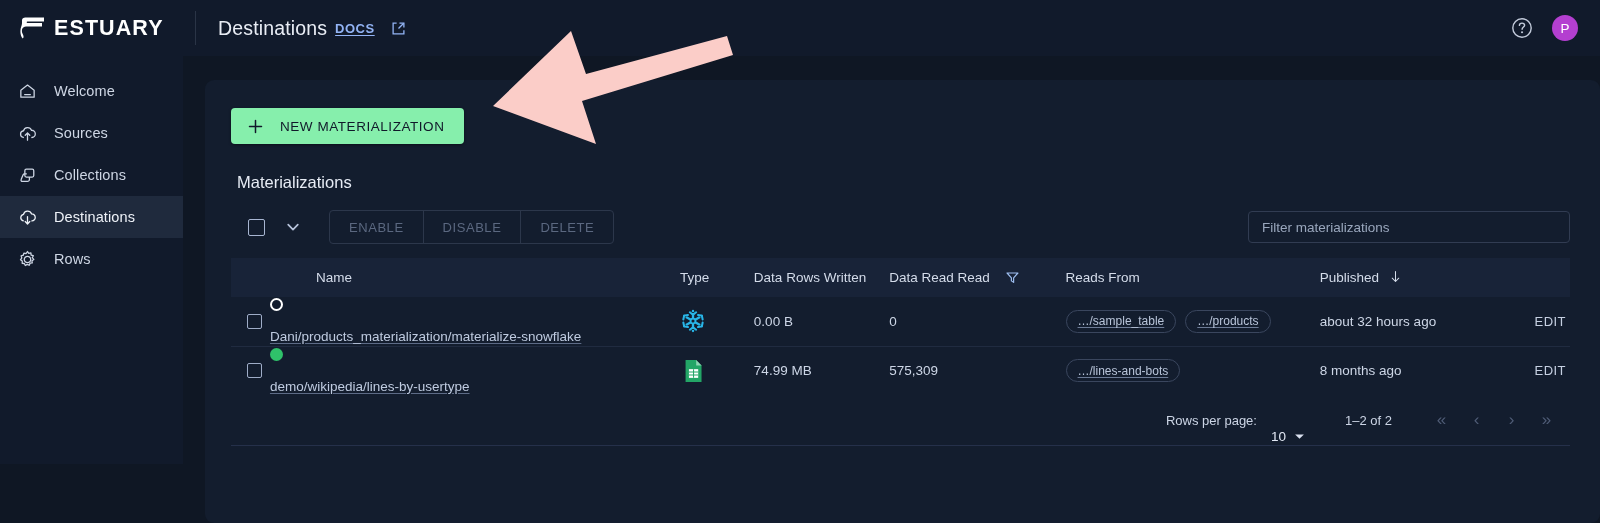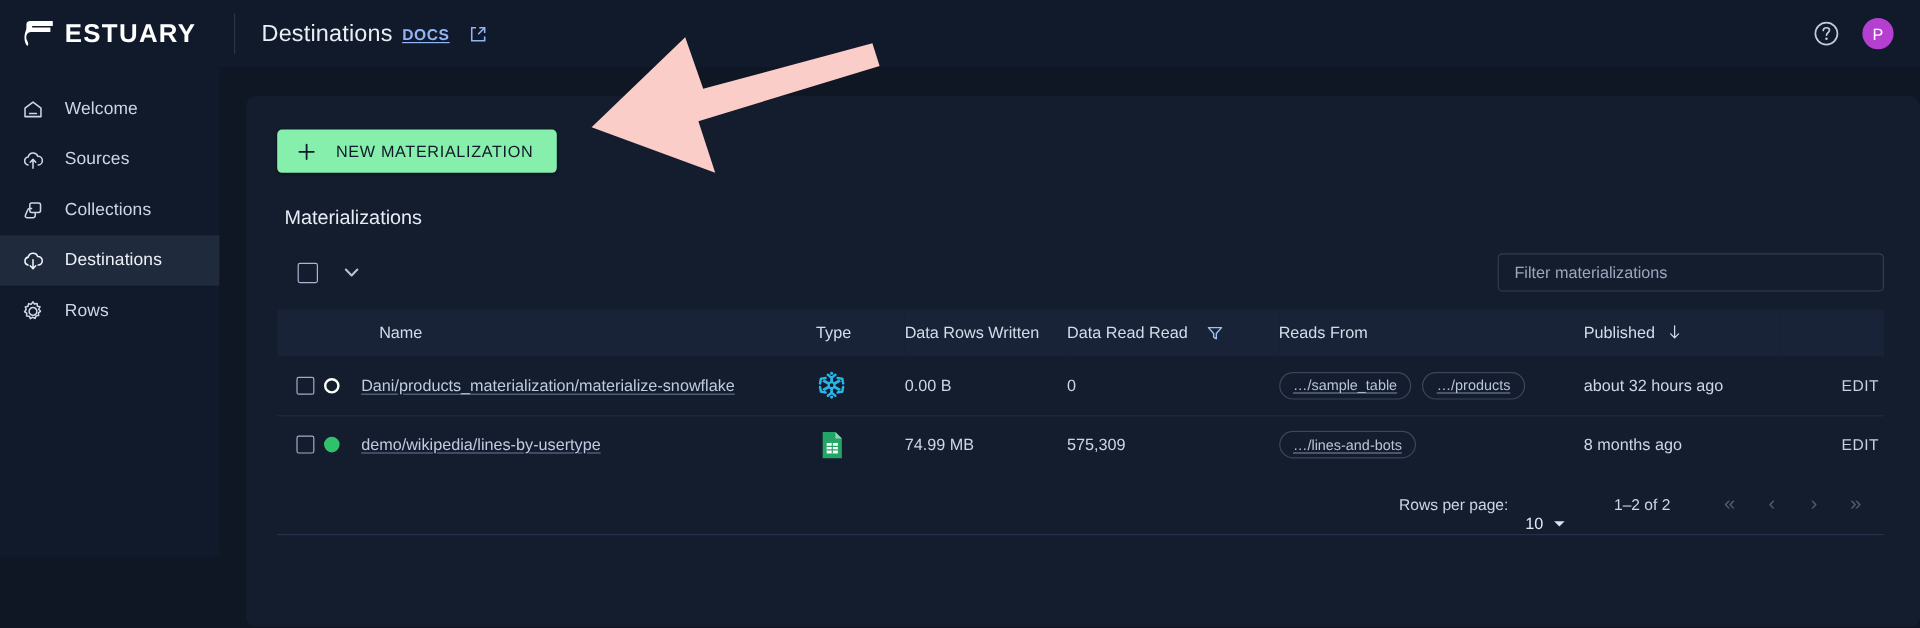--- a/index.html
+++ b/index.html
@@ -121,21 +121,21 @@
   .c-check { width: 38px; padding-left: 16px !important; }
   .c-name  { width: 400px; }
   .c-type  { width: 72px; }
   .c-dw    { width: 132px; }
   .c-dr    { width: 172px; }
   .c-reads { width: 248px; }
   .c-pub   { width: 160px; }
   .c-edit  { width: 84px; }
 
   .row-check { width: 15px; height: 15px; border: 1.6px solid #9fadc8; border-radius: 2px; cursor: pointer; }
-  .name-cell { display: flex; align-items: center; gap: 18px; }
+  .name-cell { display: flex; align-items: flex-start; gap: 18px; flex-direction: column; }
   .dot-open { width: 13px; height: 13px; border-radius: 50%; border: 2.2px solid #ffffff; flex: 0 0 13px; }
   .dot-green { width: 13px; height: 13px; border-radius: 50%; background: #2fc26a; flex: 0 0 13px; }
   .name-link {
     color: #bfcbe0; font-size: 13.5px; text-decoration: underline;
     text-underline-offset: 2px; text-decoration-color: #5d6b86; cursor: pointer;
     white-space: nowrap;
   }
   .cell-txt { color: #cdd6e6; font-size: 13.5px; }
   .type-ico { width: 26px; height: 26px; display: block; }
   .chips { display: flex; gap: 9px; align-items: center; }
@@ -255,20 +255,25 @@
         </button>
 
         <h2 class="section-title">Materializations</h2>
 
         
         <div class="toolbar">
           <div class="sel-box"></div>
           <svg class="chev-btn" viewBox="0 0 16 16">
             <path d="M3.2 5.6 L8 10.6 L12.8 5.6" fill="none" stroke="#b6c2da" stroke-width="1.7" stroke-linecap="round" stroke-linejoin="round"></path>
           </svg>
+          <div class="btn-group">
+            <button class="grp-btn">ENABLE</button>
+            <button class="grp-btn">DISABLE</button>
+            <button class="grp-btn">DELETE</button>
+          </div>
           <div class="toolbar-spacer"></div>
           <input class="filter-input" type="text" placeholder="Filter materializations" style="">
         </div>
 
         
         <table class="tbl">
           <thead>
             <tr>
               <th class="c-check"></th>
               <th class="c-name first">Name</th>

